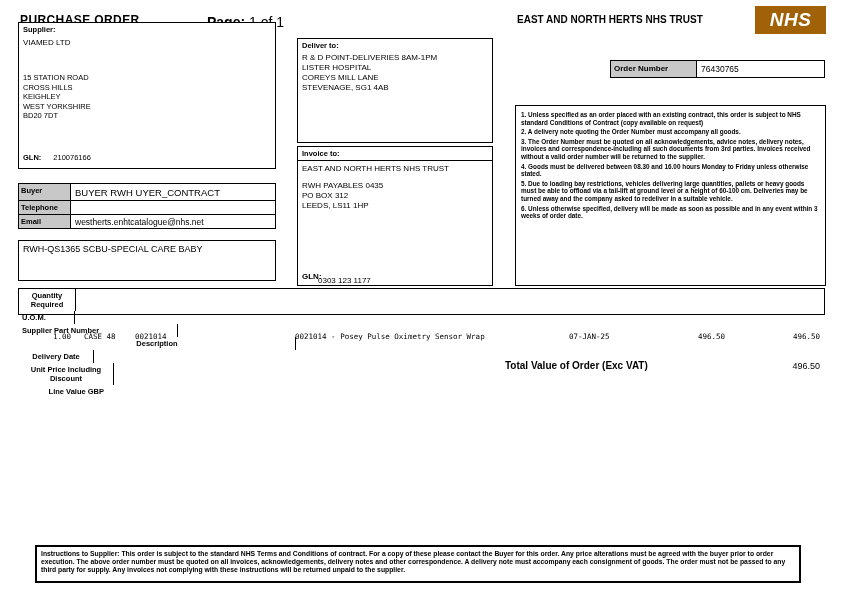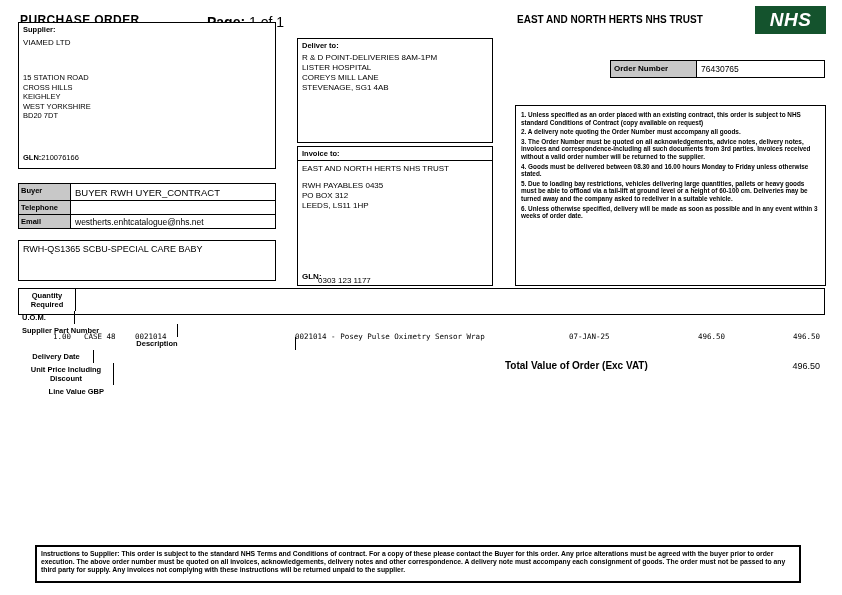--- a/index.html
+++ b/index.html
@@ -13,33 +13,33 @@
   }
   .b { font-weight: bold; }
   .box { position: absolute; border: 1px solid #000; background: #fff; }
 
   
   .hdr-title { position: absolute; left: 20px; top: 13px; font-size: 12px; font-weight: bold; letter-spacing: 0.4px; }
   .hdr-page { position: absolute; left: 207px; top: 14px; font-size: 14px; }
   .hdr-trust { position: absolute; left: 517px; top: 14px; font-size: 10px; font-weight: bold; }
   .nhs-logo {
     position: absolute; left: 755px; top: 6px; width: 71px; height: 28px;
-    background: #14532d; color: #fff;
+    background: #a16207; color: #fff;
     display: flex; align-items: center; justify-content: center;
     font-size: 19px; font-weight: bold; font-style: italic;
     letter-spacing: 0.5px;
   }
 
   
   .supplier-box { left: 18px; top: 22px; width: 258px; height: 147px; padding: 2px 4px; }
   .box-label { font-size: 7.5px; font-weight: bold; }
   .supplier-name { font-size: 8px; margin-top: 4px; }
   .supplier-address { position: absolute; left: 4px; top: 50px; font-size: 7.5px; line-height: 9.5px; }
   .supplier-gln { position: absolute; left: 4px; bottom: 6px; font-size: 7.5px; }
-  .supplier-gln .val { margin-left: 0; }
+  .supplier-gln .val { margin-left: 12px; }
 
   
   .buyer-table { position: absolute; left: 18px; top: 183px; width: 258px; border: 1px solid #000; border-bottom: none; }
   .buyer-row { display: flex; border-bottom: 1px solid #000; min-height: 13px; }
   .buyer-row.first { min-height: 17px; }
   .buyer-label { width: 52px; background: #c8c8c8; border-right: 1px solid #000; font-size: 7.5px; font-weight: bold; padding: 2px 2px; }
   .buyer-value { flex: 1; padding: 1px 4px; font-size: 8.5px; display: flex; align-items: center; }
   .buyer-value.big { font-size: 9.5px; }
 
   

